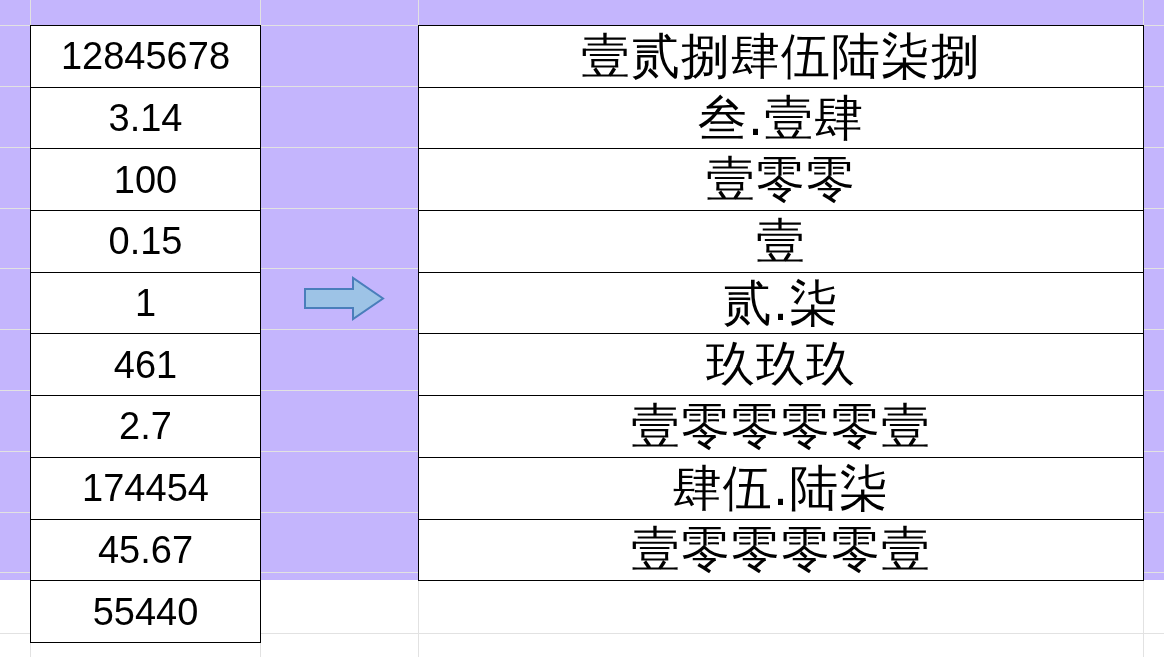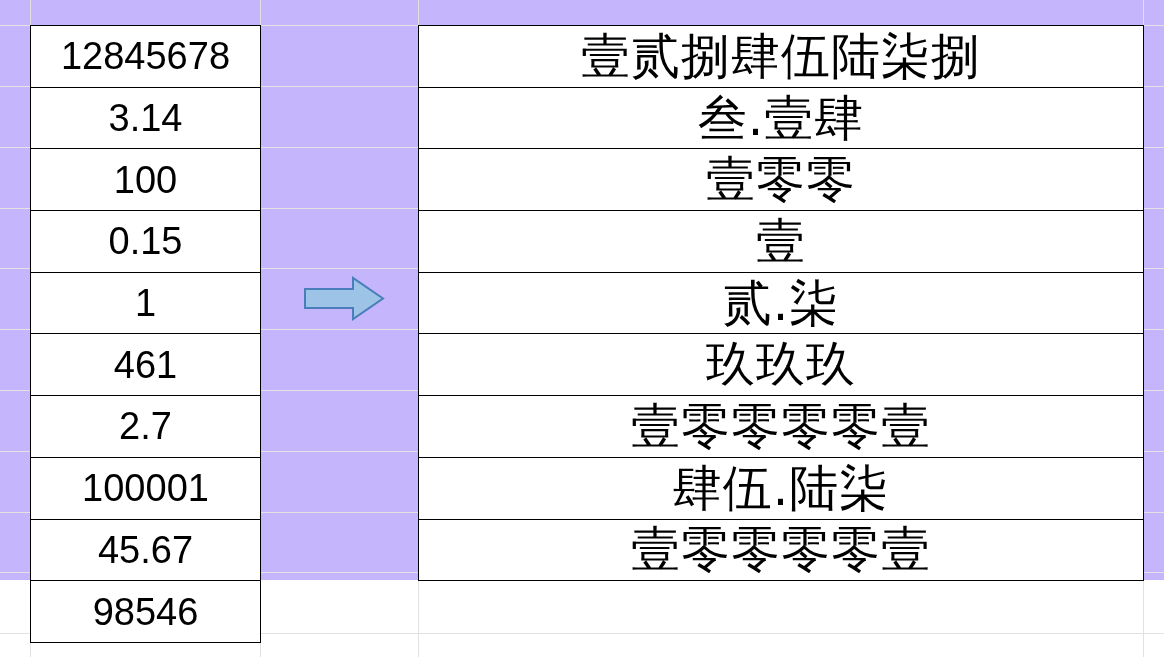--- a/index.html
+++ b/index.html
@@ -132,27 +132,27 @@
       <tr>
         <td>1</td>
       </tr>
       <tr>
         <td>461</td>
       </tr>
       <tr>
         <td>2.7</td>
       </tr>
       <tr>
-        <td>100001</td>
+        <td>174454</td>
       </tr>
       <tr>
         <td>45.67</td>
       </tr>
       <tr>
-        <td>98546</td>
+        <td>55440</td>
       </tr>
     </tbody>
   </table>
 
   <div id="arrow-shape">
     <svg viewBox="0 0 82 45" preserveAspectRatio="none" aria-hidden="true">
       <polygon points="2,13 50,13 50,2 80,22.5 50,43 50,32 2,32" fill="#9DC3E6" stroke="#4A7EBB" stroke-width="2" stroke-linejoin="miter"></polygon>
     </svg>
   </div>
 

